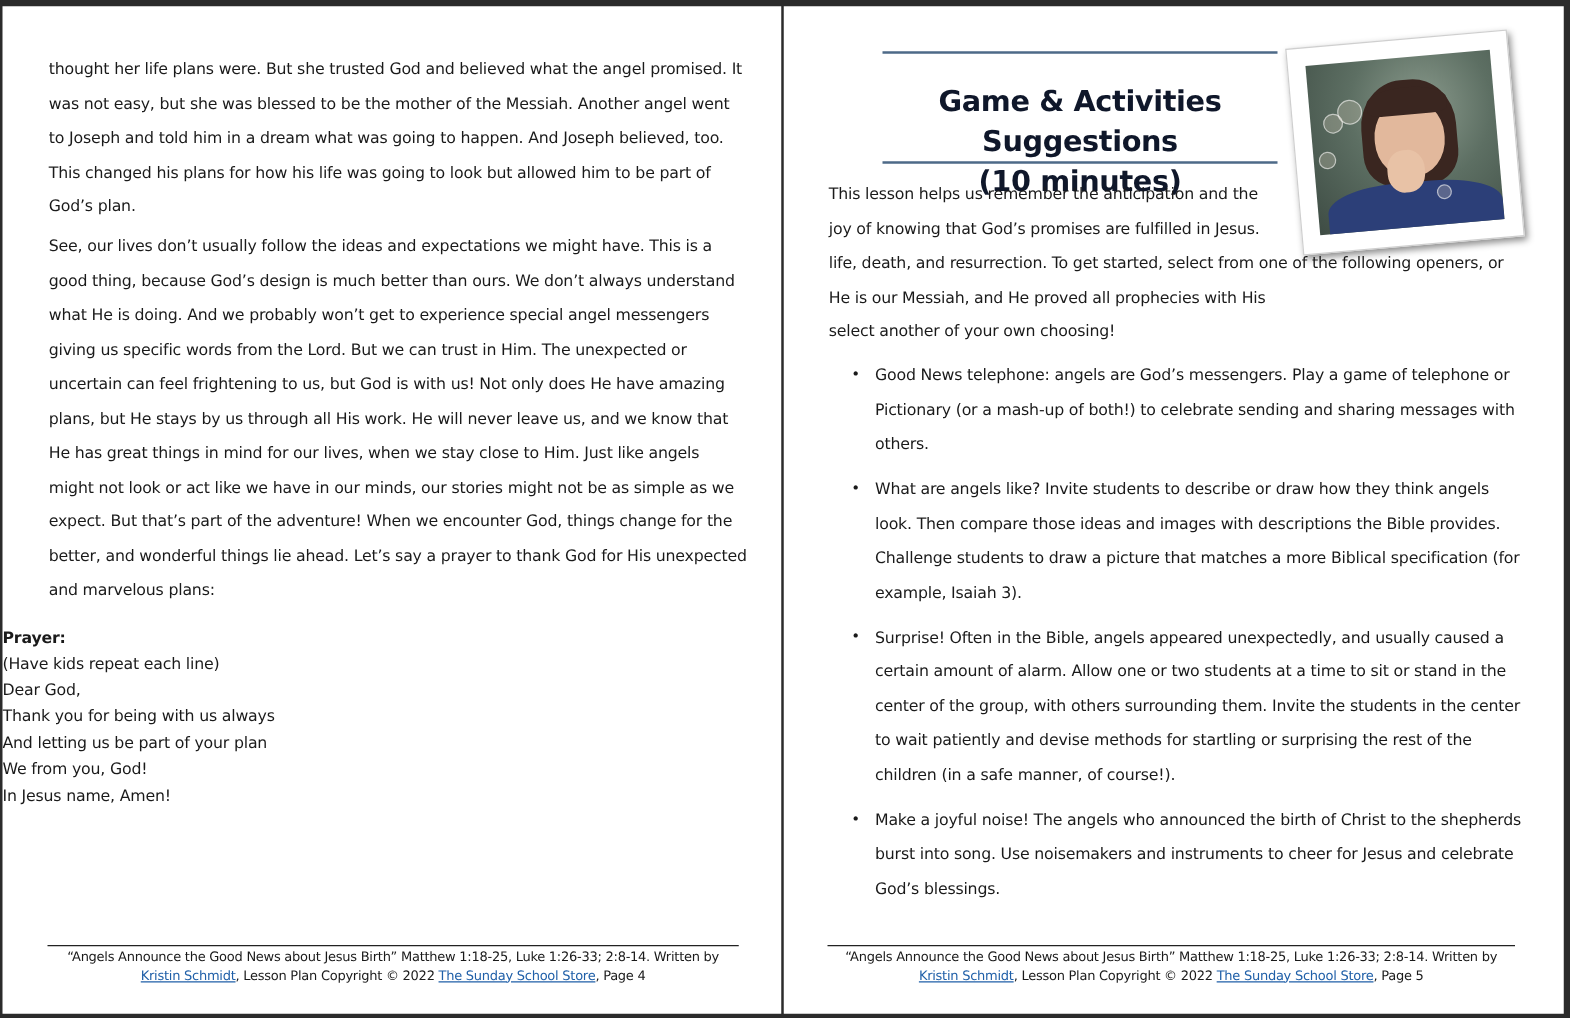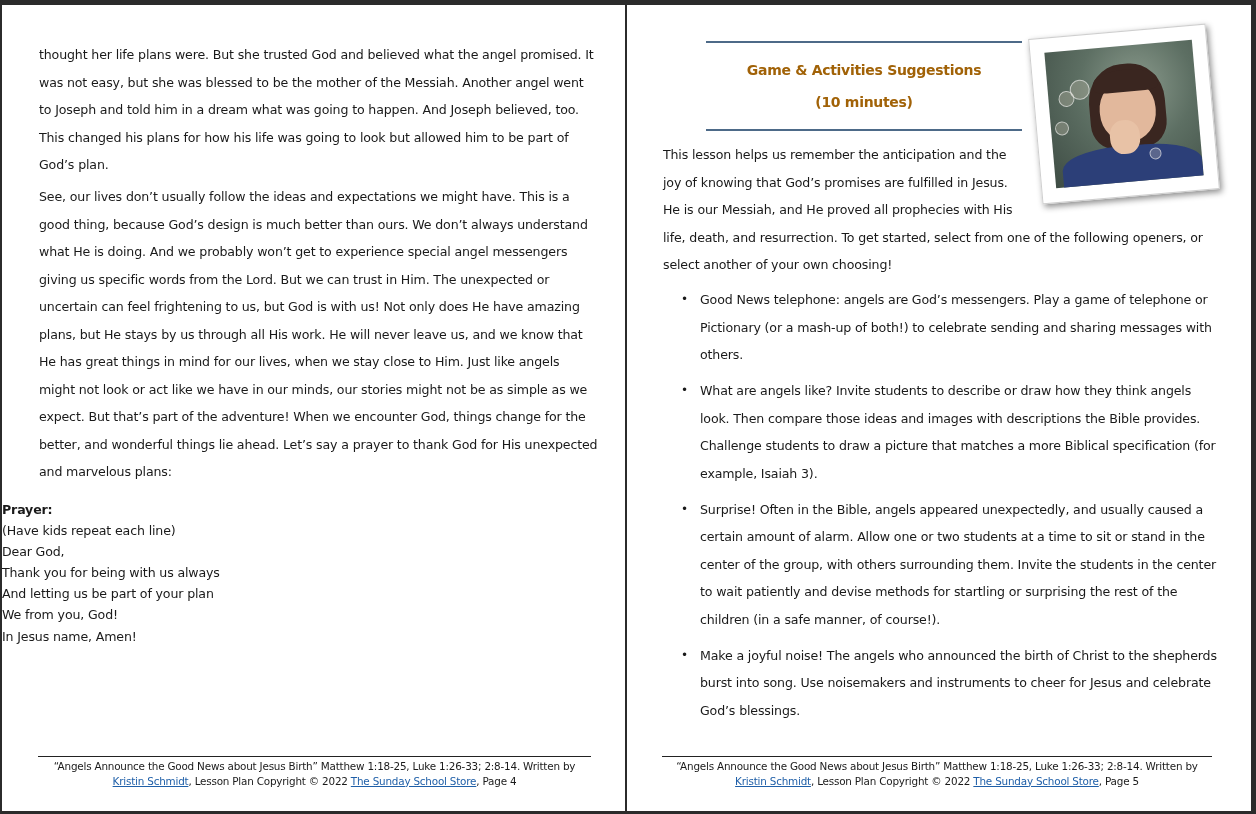--- a/index.html
+++ b/index.html
@@ -43,22 +43,22 @@
   #page-right .footer { left: 35px; width: 550px; }
   .footer a { color: #1f5fa8; text-decoration: underline; }
 
   
   .heading-box {
     position: absolute; left: 79px; top: 36px; width: 316px; height: 86px;
     border-top: 2.5px solid #4d6a88; border-bottom: 2.5px solid #4d6a88;
     text-align: center;
   }
   .heading-box h1 {
-    margin: 0; padding-top: 11px;
-    font-size: 14px; line-height: 32px; font-weight: bold; color: #a16207;
+    margin: 0; padding-top: 23px;
+    font-size: 23px; line-height: 32px; font-weight: bold; color: #0f172a;
     letter-spacing: -0.3px;
   }
 
   .photo-frame {
     position: absolute; left: 408px; top: 26px; width: 176px; height: 164px;
     background: #fff; transform: rotate(-5deg);
     box-shadow: 2px 3px 6px rgba(0,0,0,0.45);
     border: 1px solid #cfcfcf;
   }
   .photo {
@@ -143,22 +143,22 @@
       <div class="bubble" style="left:10px;top:40px;width:14px;height:14px;"></div>
       <div class="bubble" style="left:22px;top:30px;width:18px;height:18px;"></div>
       <div class="bubble" style="left:4px;top:70px;width:12px;height:12px;"></div>
       <div class="bubble" style="left:96px;top:104px;width:10px;height:10px;"></div>
     </div>
   </div>
 
   <div class="body-text" id="right-intro">
     <span class="intro-line">This lesson helps us remember the anticipation and the</span>
     <span class="intro-line">joy of knowing that God’s promises are fulfilled in Jesus.</span>
+    <span class="intro-line">life, death, and resurrection. To get started, select from one of the following openers, or</span>
     <span class="intro-line">He is our Messiah, and He proved all prophecies with His</span>
-    <span class="intro-line">life, death, and resurrection. To get started, select from one of the following openers, or</span>
     <span class="intro-line">select another of your own choosing!</span>
   </div>
 
   <ul class="activities body-text">
     <li><span class="bullet">•</span><span>Good News telephone: angels are God’s messengers. Play a game of telephone or Pictionary (or a mash-up of both!) to celebrate sending and sharing messages with others.</span></li>
     <li><span class="bullet">•</span><span>What are angels like? Invite students to describe or draw how they think angels look. Then compare those ideas and images with descriptions the Bible provides. Challenge students to draw a picture that matches a more Biblical specification (for example, Isaiah 3).</span></li>
     <li><span class="bullet">•</span><span>Surprise! Often in the Bible, angels appeared unexpectedly, and usually caused a certain amount of alarm. Allow one or two students at a time to sit or stand in the center of the group, with others surrounding them. Invite the students in the center to wait patiently and devise methods for startling or surprising the rest of the children (in a safe manner, of course!).</span></li>
     <li><span class="bullet">•</span><span>Make a joyful noise! The angels who announced the birth of Christ to the shepherds burst into song. Use noisemakers and instruments to cheer for Jesus and celebrate God’s blessings.</span></li>
   </ul>
 

